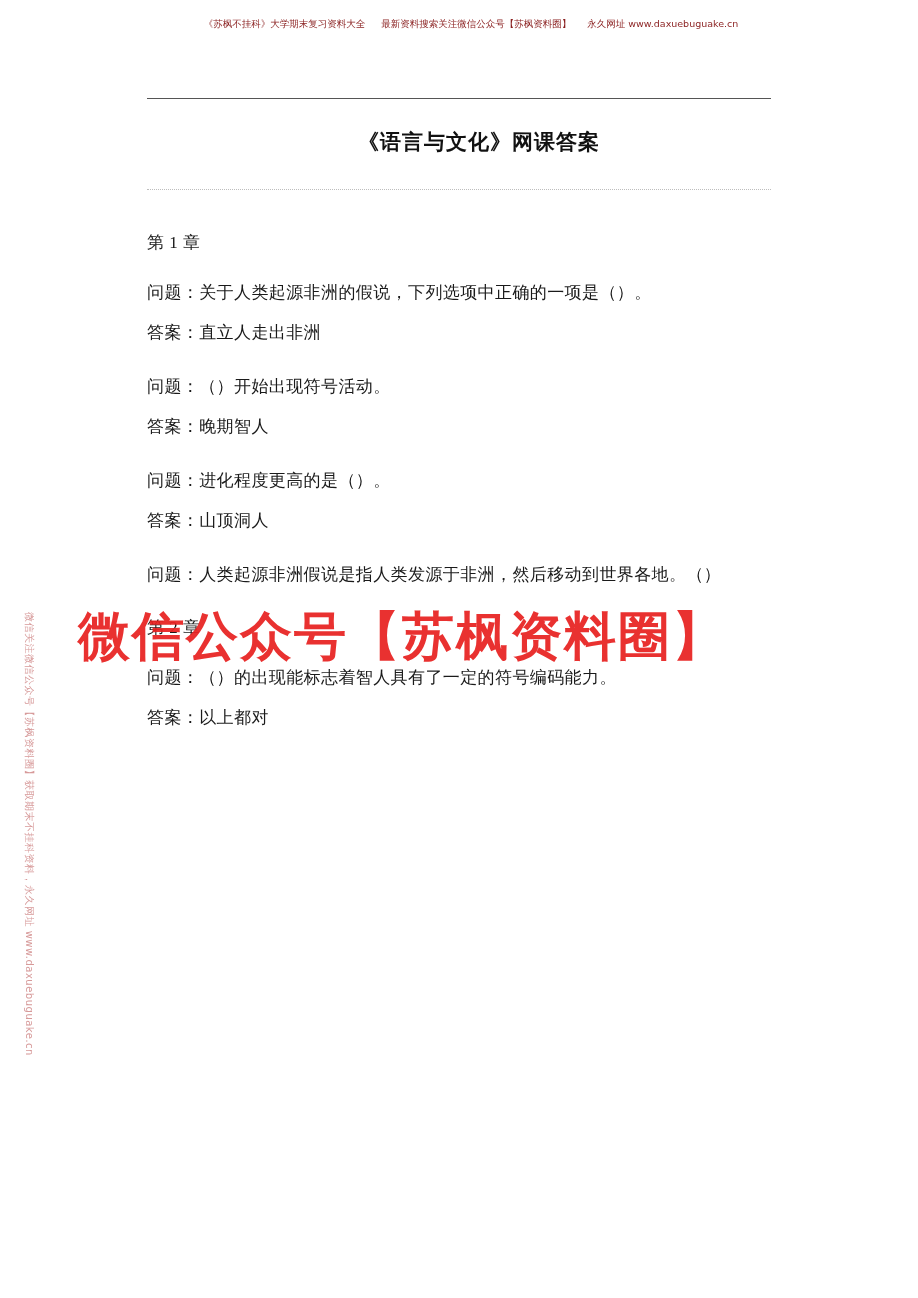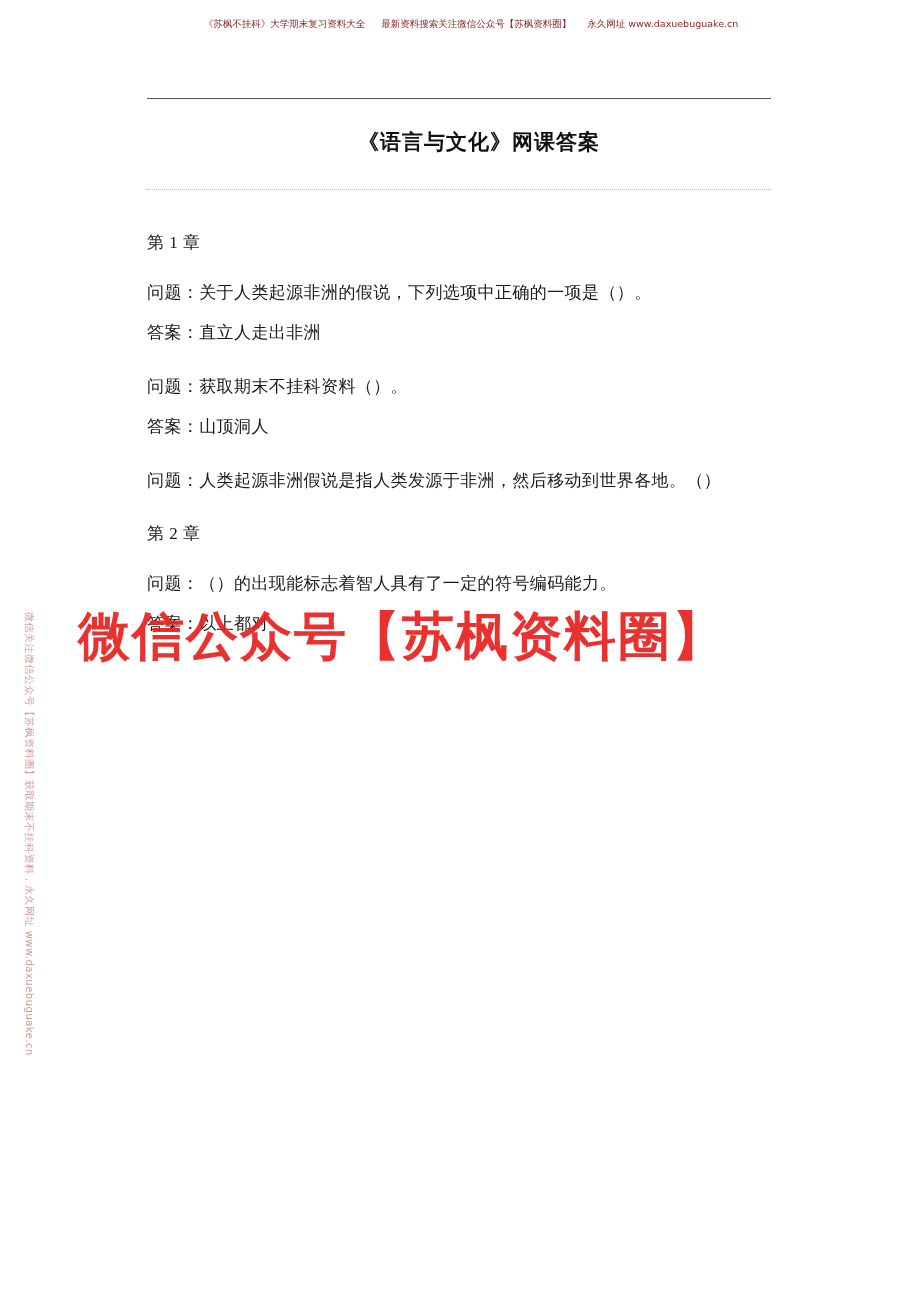--- a/index.html
+++ b/index.html
@@ -154,23 +154,27 @@
 
   <div class="content">
 
     <div class="chapter">第 1 章</div>
 
     <div class="qa-block">
       <div class="q-line">问题：关于人类起源非洲的假说，下列选项中正确的一项是（）。</div>
       <div class="a-line">答案：直立人走出非洲</div>
     </div>
 
+    <div class="qa-block">
+      <div class="q-line">问题：（）开始出现符号活动。</div>
+      <div class="a-line">答案：晚期智人</div>
+    </div>
 
     <div class="qa-block">
-      <div class="q-line">问题：获取期末不挂科资料（）。</div>
+      <div class="q-line">问题：进化程度更高的是（）。</div>
       <div class="a-line">答案：山顶洞人</div>
     </div>
 
 
     <div class="qa-block">
       <div class="q-line">问题：人类起源非洲假说是指人类发源于非洲，然后移动到世界各地。（）</div>
     </div>
 
     <div class="chapter chapter-2">第 2 章</div>
 

